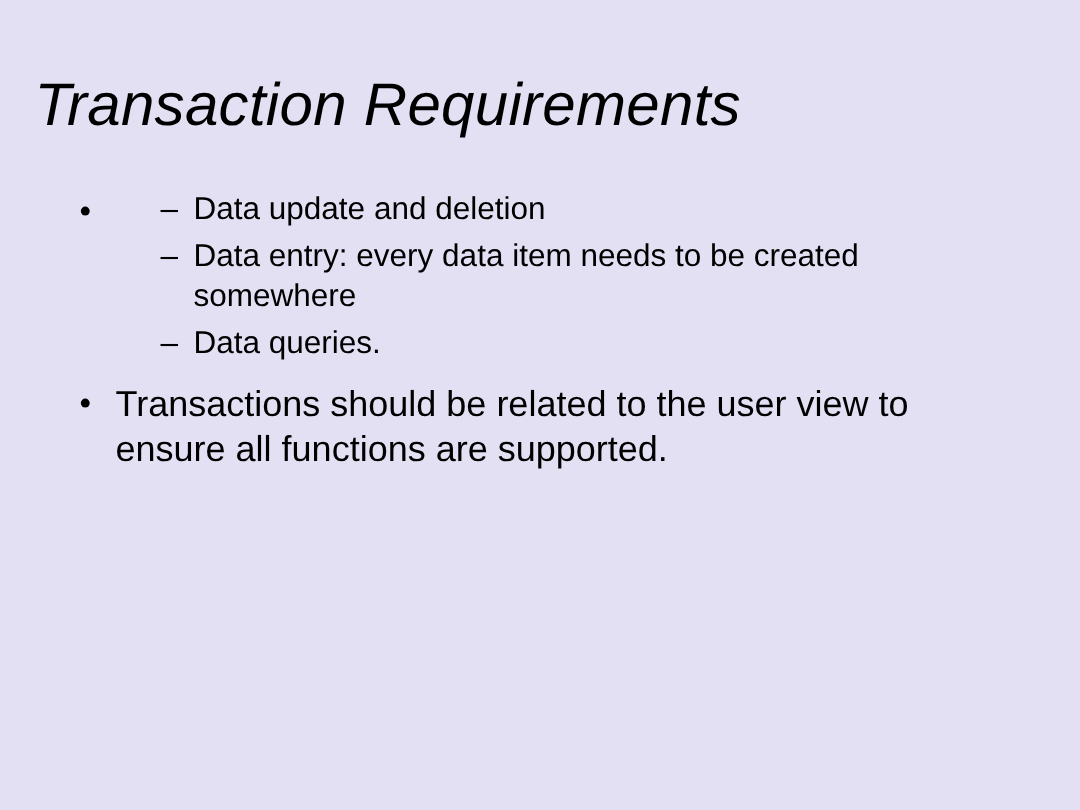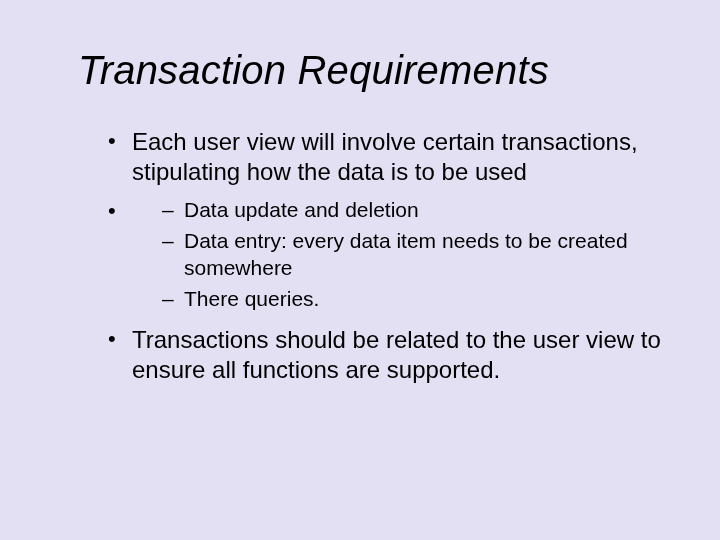--- a/index.html
+++ b/index.html
@@ -8,21 +8,21 @@
     width: 720px;
     height: 540px;
     background: #e4e0f4;
     font-family: Tahoma, Verdana, Geneva, sans-serif;
     color: #000;
   }
   .slide {
     box-sizing: border-box;
     width: 720px;
     height: 464px;
-    padding: 48px 54px 40px 78px;
+    padding: 48px 54px 40px 23px;
   }
   .title {
     font-style: italic;
     font-size: 40px;
     font-weight: 400;
     margin: 0 0 34px 0;
     letter-spacing: 0.2px;
   }
   ul.level1 {
     list-style: none;
@@ -63,32 +63,29 @@
   }
 </style>
 </head>
 <body>
 
 <div class="slide">
   <h1 class="title">Transaction Requirements</h1>
 
   <ul class="level1">
     <li>
-      <span>Each user view will involve certain transactions, stipulating how the data is to be used</span>
-    </li>
-    <li>
       <ul class="level2">
         <li>
           <span>Data update and deletion</span>
         </li>
         <li>
           <span>Data entry: every data item needs to be created somewhere</span>
         </li>
         <li>
-          <span>There queries.</span>
+          <span>Data queries.</span>
         </li>
       </ul>
     </li>
     <li>
       <span>Transactions should be related to the user view to ensure all functions are supported.</span>
     </li>
   </ul>
 </div>
 
 </body></html>

